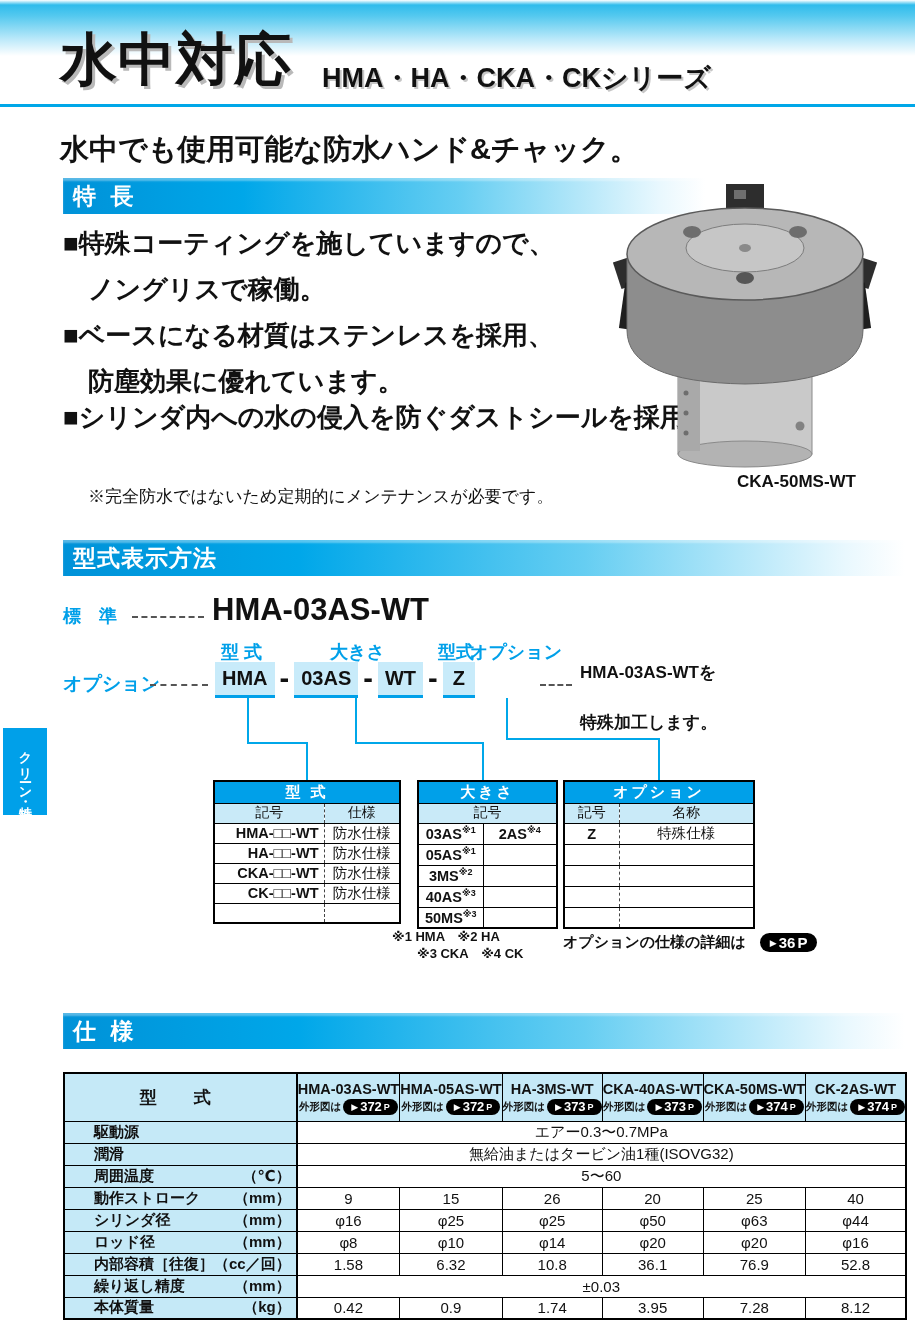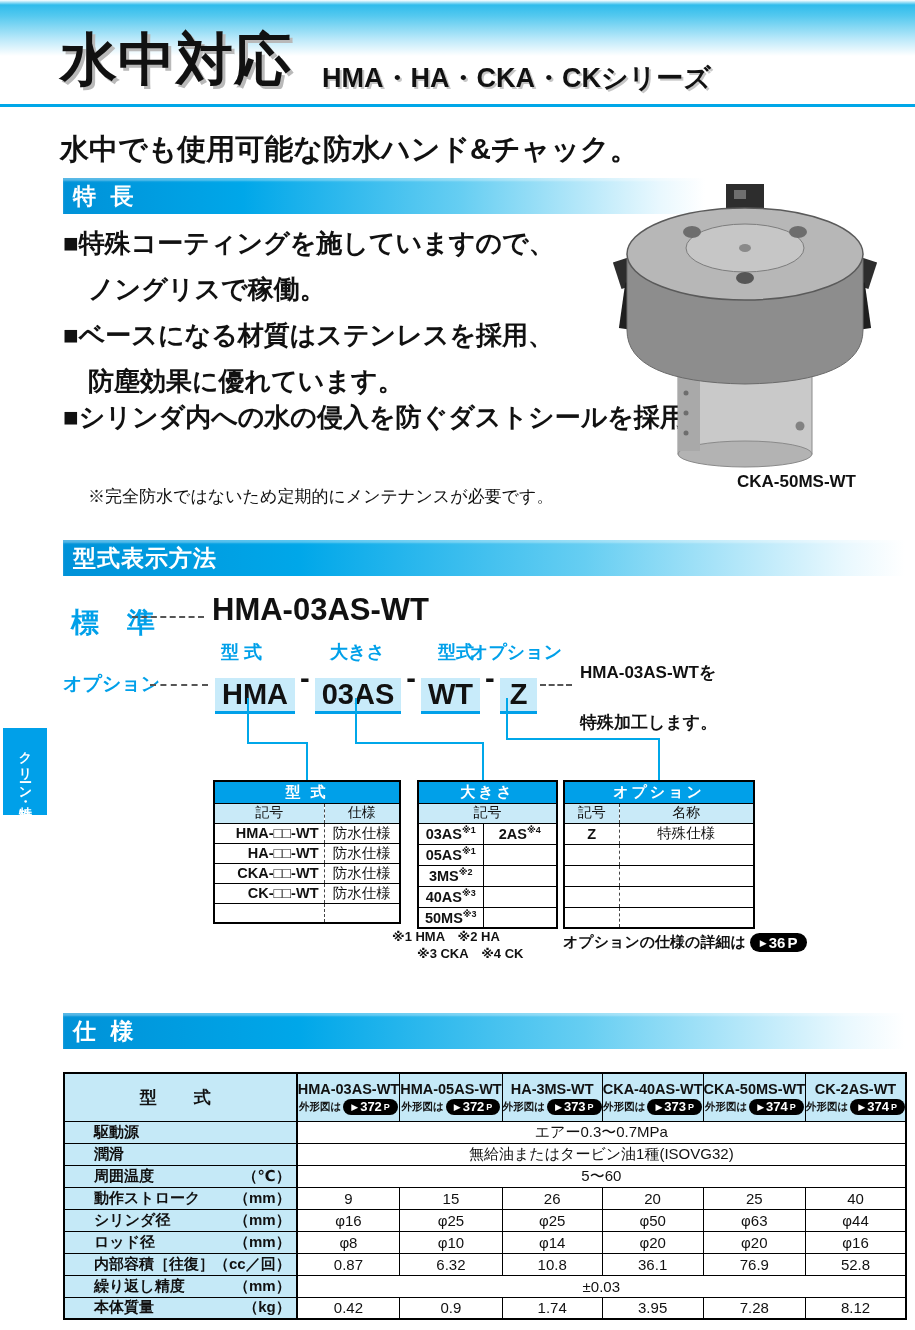--- a/index.html
+++ b/index.html
@@ -29,49 +29,49 @@
   .bar-spec { left:63px; top:1013px; width:842px; }
 
   
   .bullet { font-size:26px; font-weight:800; white-space:nowrap; }
   .feat-note { font-family:"Liberation Serif","DejaVu Serif",serif; font-size:17px; white-space:nowrap;margin-top:48px; }
 
   .product-caption { font-size:17px; font-weight:700; white-space:nowrap; }
 
   
   .blue-txt { color:#00a0e9; font-weight:800; white-space:nowrap; }
-  .std-label { left:63px; top:604px; font-size:28px;margin-left:8px; }
+  .std-label { left:63px; top:604px; font-size:18px; }
   .std-model { left:212px; top:592px; font-size:31px; font-weight:800; white-space:nowrap; }
   .leader { border-top:2px dashed #555; }
   .part-label { font-size:18px; top:640px; }
   .opt-label { left:63px; top:671px; font-size:19px; }
   .parts-row { left:215px; top:662px; display:flex; align-items:flex-start; }
-  .part-box { background:#c8ebfa; border-bottom:3px solid #00a0e9; font-size:29px; font-weight:800;
-    line-height:33px; padding:0 7px; white-space:nowrap;margin-top:16px; }
+  .part-box { background:#c8ebfa; border-bottom:3px solid #00a0e9; font-size:20px; font-weight:800;
+    line-height:33px; padding:0 7px; white-space:nowrap; }
   .part-sep { font-size:29px; font-weight:800; line-height:33px; padding:0 5px; }
   .annot { font-size:17px; font-weight:700; white-space:nowrap;text-align:center; }
   .cline { background:#00a7e9; }
 
   
   table.mini { position:absolute; border-collapse:collapse; table-layout:fixed; background:#fff;
     border:2px solid #000; }
   table.mini td { border-top:1px solid #000; text-align:center; font-size:14.5px; overflow:hidden; white-space:nowrap; }
   table.mini .t-title { background:#00a0e9; color:#fff; font-weight:800; font-size:15px; height:22px; letter-spacing:3px; }
   table.mini .t-sub { background:#c9eaf8; font-size:14px; height:20px; }
   table.mini .dashdiv { border-left:1px dashed #444; }
   table.mini .soliddiv { border-left:1px solid #000; }
   .code-cell { text-align:right !important; padding-right:5px; font-weight:700; }
   sup.fnote { font-size:9px; font-weight:700; vertical-align:super; }
   .tbl-note { font-size:13px; font-weight:700; line-height:17px; white-space:nowrap; }
 
   .pill { display:inline-flex; align-items:center; gap:2px; background:#000; color:#fff;
     border-radius:10px; padding:0 8px; height:16px; font-weight:800; font-size:13px; line-height:16px; }
   .pill .arr { font-size:9px; line-height:16px; }
   .pill .psuf { font-size:9px; }
-  .detail-line { display:flex; align-items:center; gap:4px; font-size:15px; font-weight:700; white-space:nowrap; }
+  .detail-line { display:flex; align-items:center; gap:14px; font-size:15px; font-weight:700; white-space:nowrap; }
   .detail-line .pill { height:19px; border-radius:11px; font-size:15px; padding:0 10px; }
 
   
   table.spec { position:absolute; left:63px; top:1072px; border-collapse:collapse; table-layout:fixed;
     border:2px solid #000; background:#fff; }
   table.spec th, table.spec td { border:1px solid #000; overflow:hidden; }
   table.spec th { background:#c5e9f7; height:48px; font-weight:800; vertical-align:middle; }
   table.spec .corner { font-size:17px; letter-spacing:10px; text-align:center; }
   .mh-name { font-size:14.5px; font-weight:800; text-align:center; line-height:19px; white-space:nowrap; }
   .mh-ref { display:flex; align-items:center; justify-content:center; gap:2px; font-size:10.5px; font-weight:700; white-space:nowrap; }
@@ -433,21 +433,21 @@
     <td>φ20</td>
     <td>φ16</td>
   </tr>
   <tr>
     <td class="rowlabel" style="border-right-width:2px;">
           <div class="rl-inner">
             <span>内部容積［往復］</span>
             <span>（cc／回）</span>
           </div>
         </td>
-    <td>0.87</td>
+    <td>1.58</td>
     <td>6.32</td>
     <td>10.8</td>
     <td>36.1</td>
     <td>76.9</td>
     <td>52.8</td>
   </tr>
   <tr>
     <td class="rowlabel" style="border-right-width:2px;">
           <div class="rl-inner">
             <span>繰り返し精度</span>

